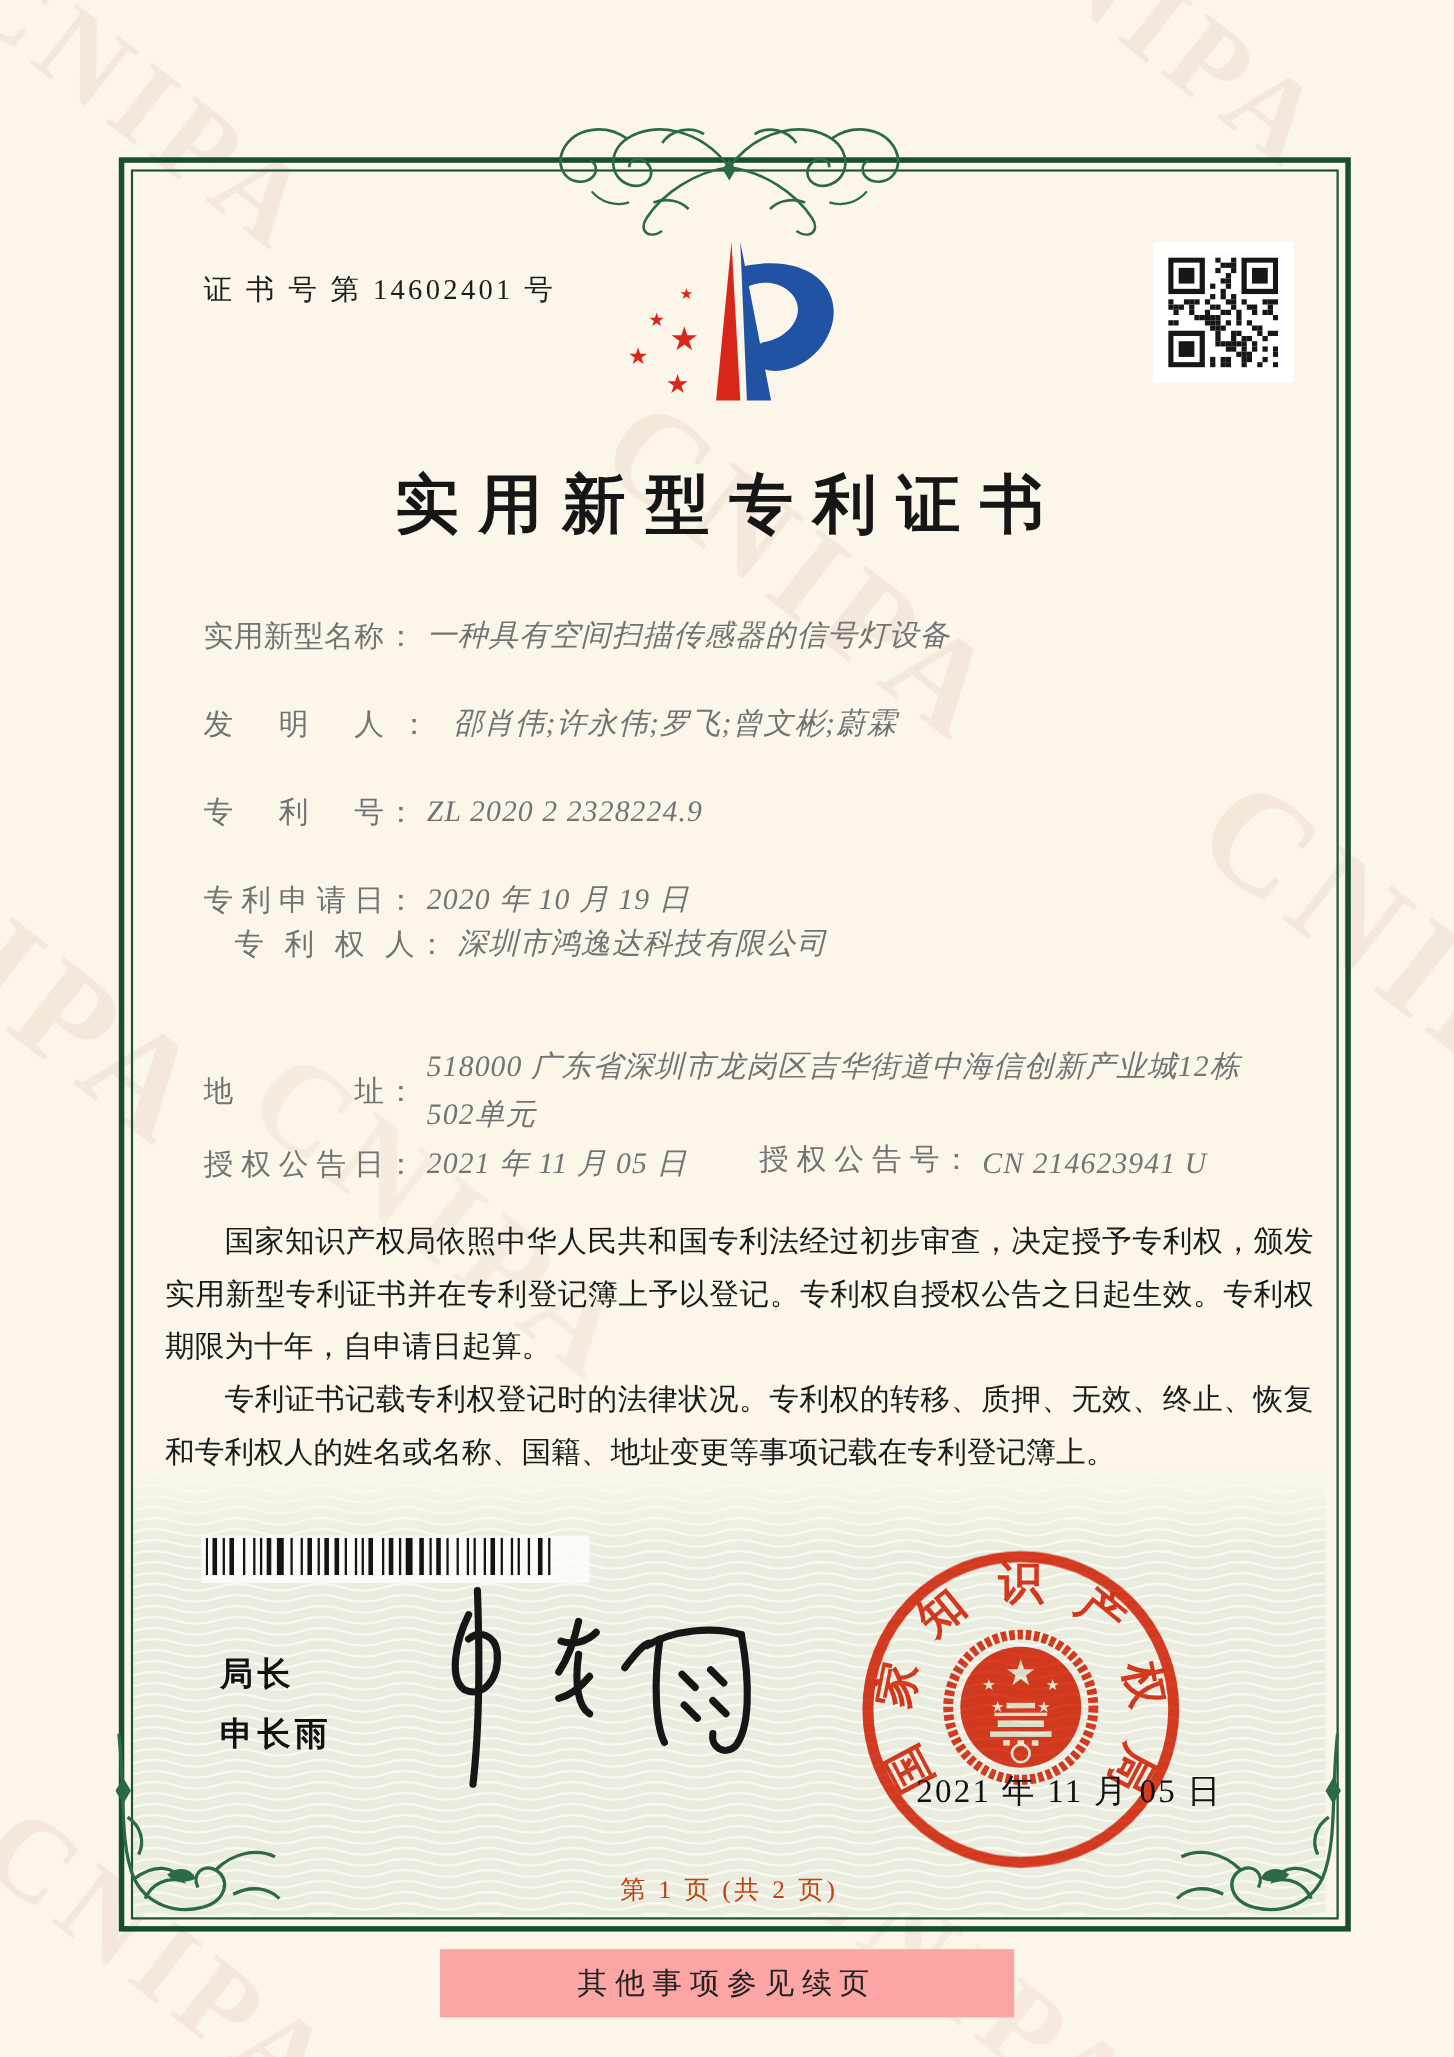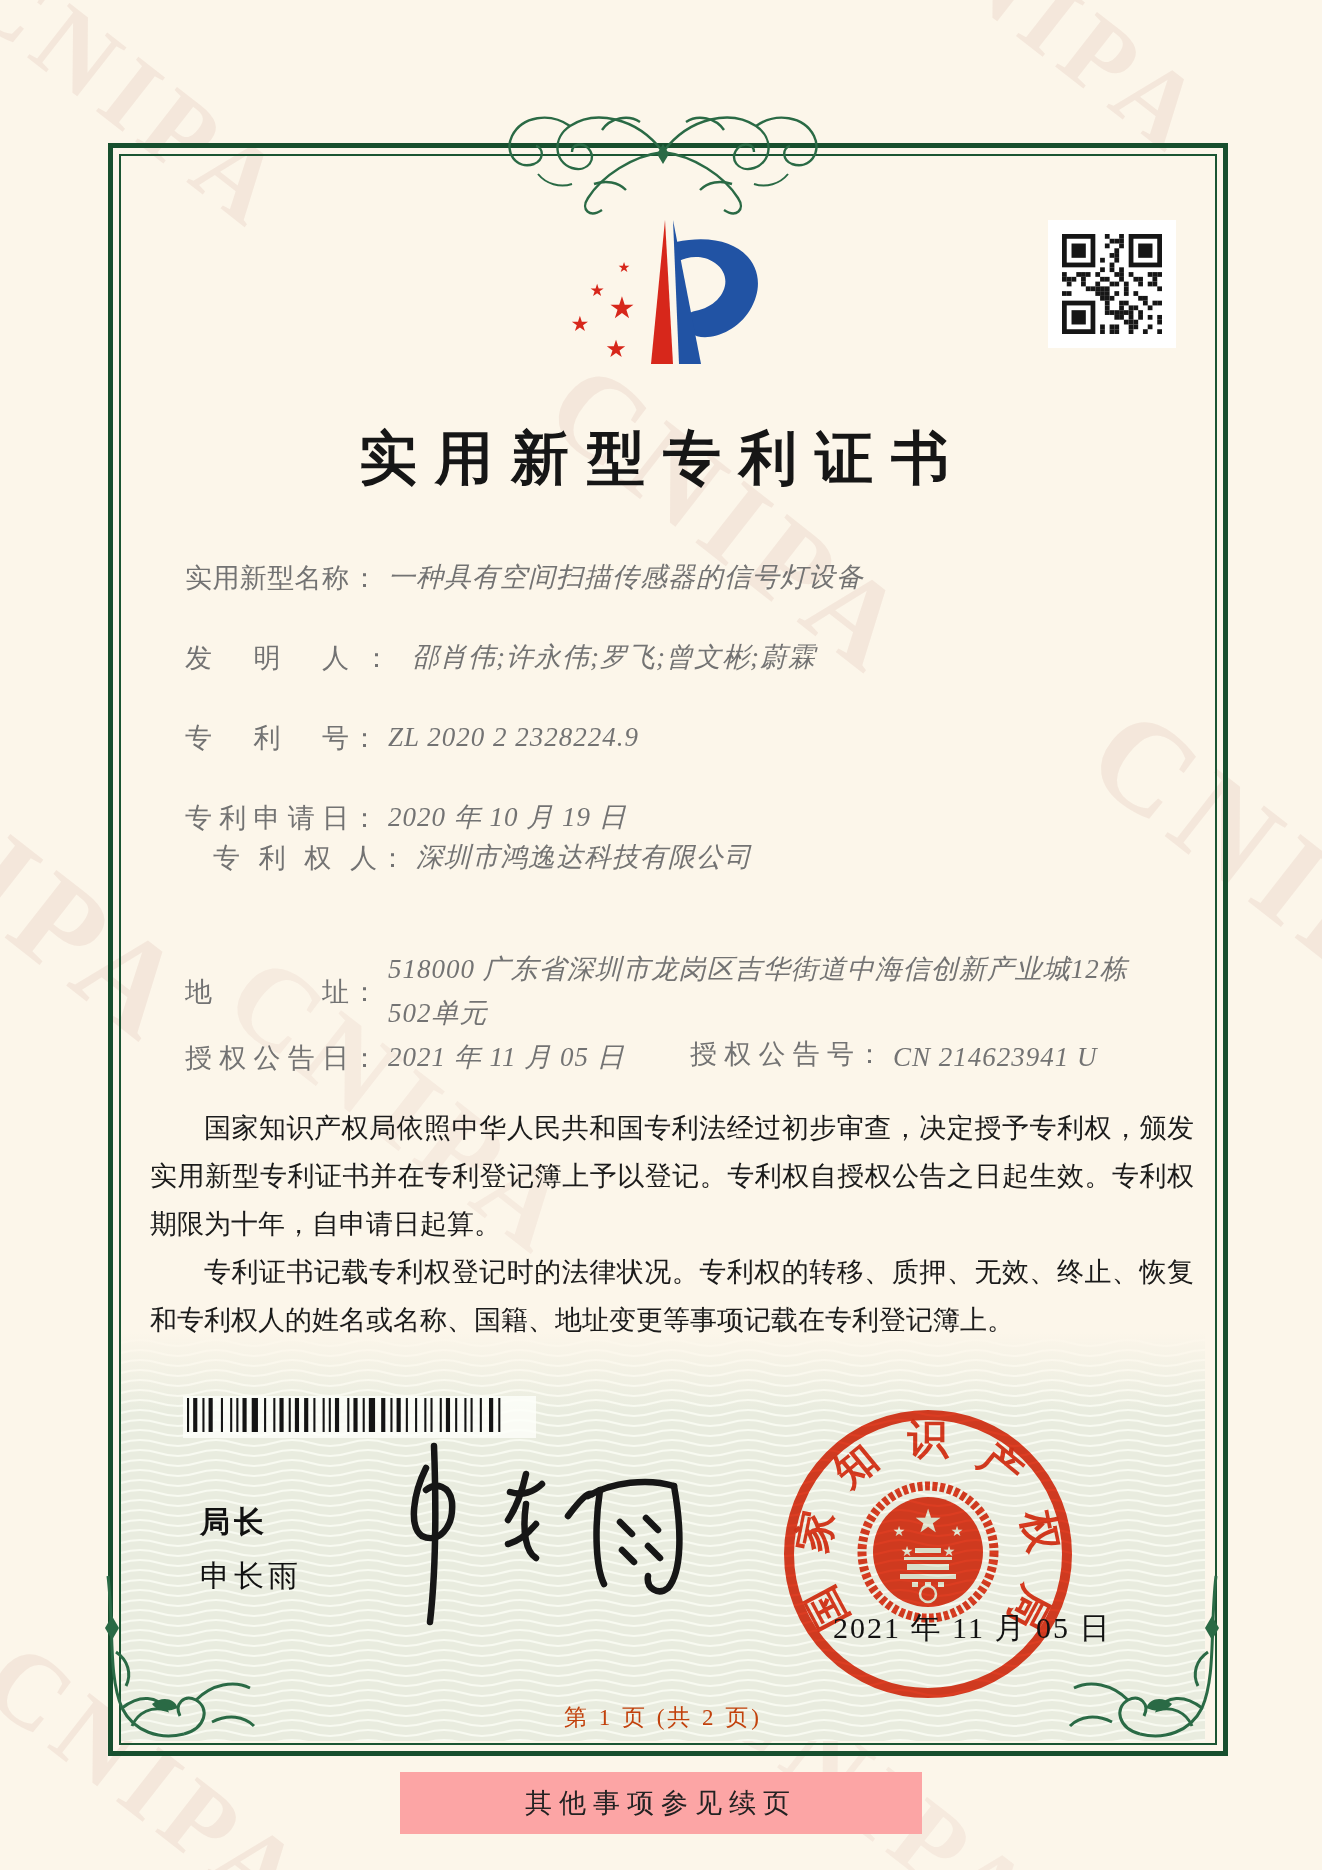--- a/index.html
+++ b/index.html
@@ -55,21 +55,21 @@
   #body-text{left:150px;top:1104px;width:1044px;z-index:3;font-size:27px;color:#1b1b1b;
       line-height:1.78;text-align:justify;}
   #body-text p{margin:0;text-indent:2em;}
 
   
   #barcode{left:183px;top:1396px;z-index:3;background:rgba(253,254,249,0.85);padding:2px 4px;}
 
   
   #director-title{left:200px;top:1502px;font-size:30px;font-weight:600;color:#111;z-index:3;
       font-family:"Liberation Sans",sans-serif;letter-spacing:4px;}
-  #director-name{left:200px;top:1556px;font-size:30px;font-weight:400;color:#111;z-index:3;
+  #director-name{left:200px;top:1556px;font-size:30px;font-weight:700;color:#111;z-index:3;
       font-family:"Liberation Sans",sans-serif;letter-spacing:4px;text-align:right;}
   #signature{left:330px;top:1438px;z-index:3;}
 
   
   #seal{left:780px;top:1406px;z-index:4;mix-blend-mode:multiply;}
   #seal-date{left:833px;top:1608px;font-size:30px;color:#121212;z-index:5;letter-spacing:2px;font-weight:500;}
 
   
   #page-num{left:108px;top:1702px;width:1110px;text-align:center;font-size:23px;color:#c2410c;
       letter-spacing:3px;z-index:3;}
@@ -188,20 +188,21 @@
       <path d="M92,178 C114,172 118,152 104,144 C92,138 82,148 88,160"></path>
       <path d="M30,152 C48,138 66,140 74,154 C60,150 46,156 40,170"></path>
       <path d="M24,96 C36,104 40,118 34,130"></path>
       <path d="M104,144 C120,128 142,124 158,132"></path>
       <path d="M120,166 C136,158 152,160 162,170"></path>
     </g>
     <path d="M20,60 l7,12 -7,12 -7,-12 z" fill="#2a6a45"></path>
     <path d="M60,148 C70,140 82,142 86,152 C76,156 66,156 60,148 Z" fill="#2a6a45"></path>
   </svg>
 
+  <div id="cert-no" class="abs">证 书 号 第 14602401 号</div>
 
   <svg id="logo" class="abs" width="240" height="150" viewBox="0 0 240 150" xmlns="http://www.w3.org/2000/svg">
     <path d="M124,26 C190,12 222,54 198,94 C183,119 151,127 139,117 C130,109 134,96 143,95 C171,90 184,62 163,47 C150,38 135,41 127,45 Z" fill="#2153a4"></path>
     <polygon points="113,4 99,148 121,148" fill="#d7271b"></polygon>
     <polygon points="121,4 127,148 149,148" fill="#2153a4"></polygon>
     <g fill="#d7271b" font-family="DejaVu Sans, sans-serif" text-anchor="middle">
       <text x="72" y="56" font-size="14">★</text>
       <text x="45" y="80" font-size="17">★</text>
       <text x="70" y="102" font-size="30">★</text>
       <text x="28" y="115" font-size="21">★</text>

